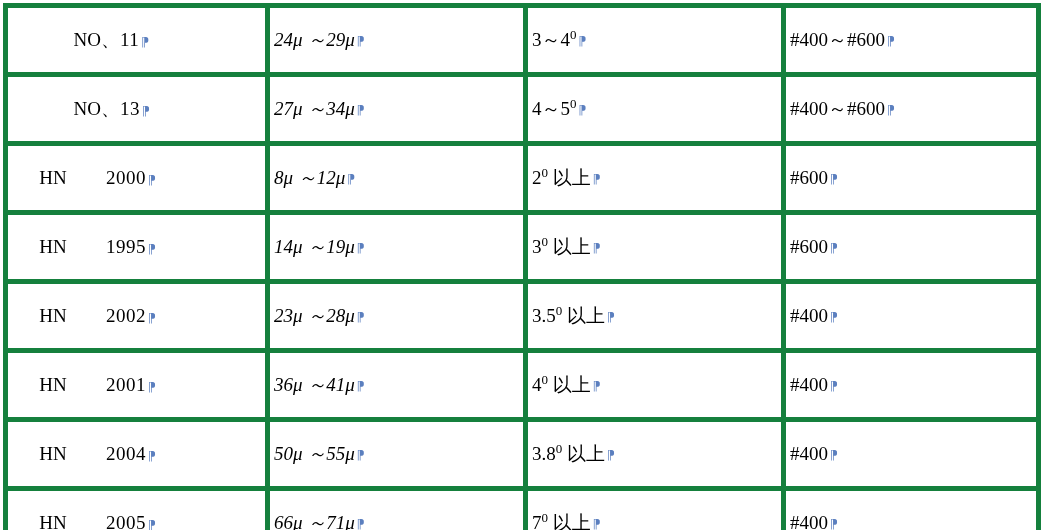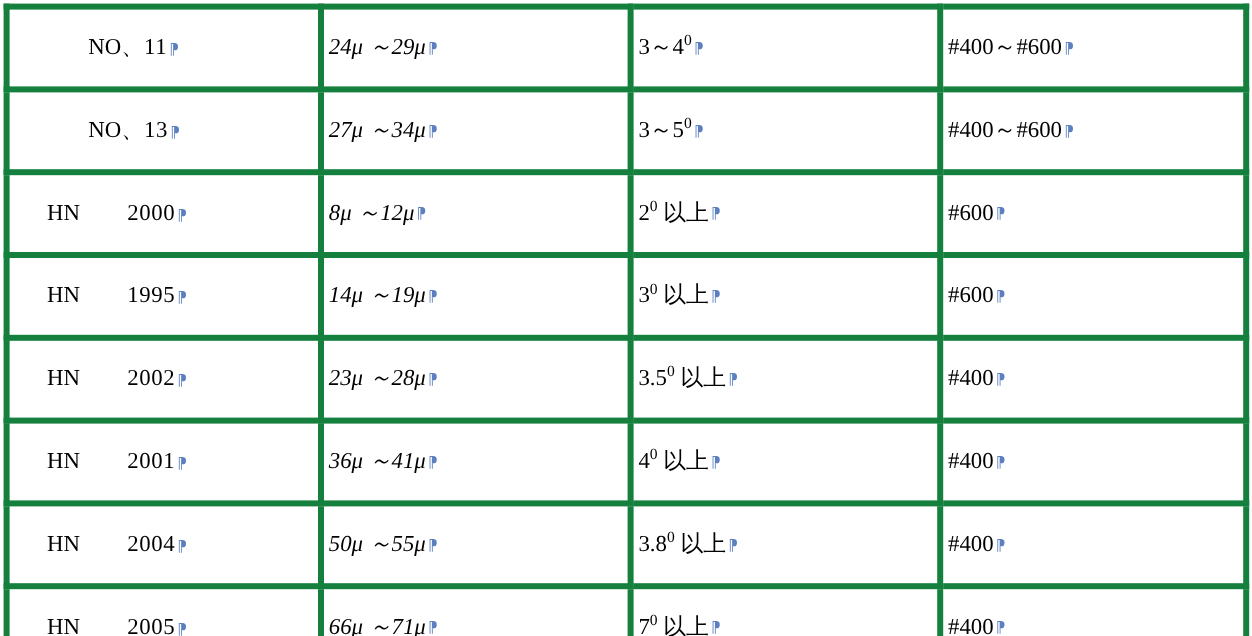--- a/index.html
+++ b/index.html
@@ -116,21 +116,21 @@
         </tr>
         <tr>
           <td class="code-cell">
             <span class="code-inner">
               <span class="code-prefix indented">NO、</span>
               <span class="code-num">13</span>
               <span class="pilcrow">⁋</span>
             </span>
           </td>
           <td class="center"><span class="cell-text mu">27μ ～34μ</span><span class="pilcrow">⁋</span></td>
-          <td class="center"><span>3～5</span><sup class="sup">0</sup><span></span><span class="pilcrow">⁋</span></td>
+          <td class="center"><span>4～5</span><sup class="sup">0</sup><span></span><span class="pilcrow">⁋</span></td>
           <td class="center"><span class="cell-text">#400～#600</span><span class="pilcrow">⁋</span></td>
         </tr>
         <tr>
           <td class="code-cell">
             <span class="code-inner">
               <span class="code-prefix">HN</span>
               <span class="code-num spaced">2000</span>
               <span class="pilcrow">⁋</span>
             </span>
           </td>

